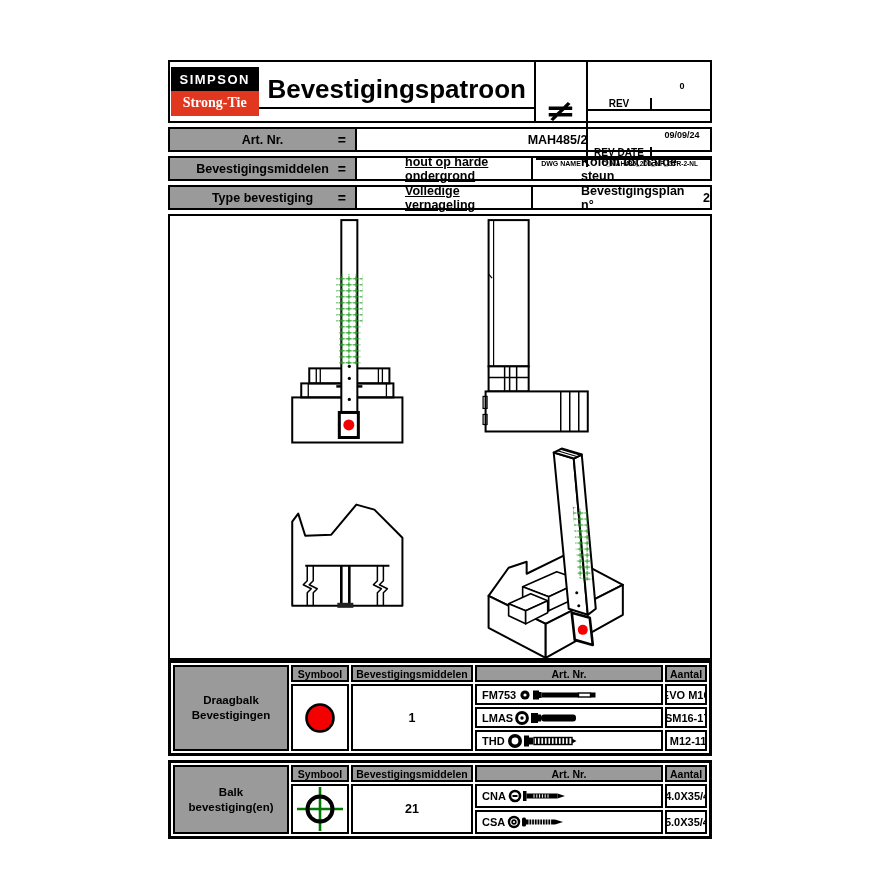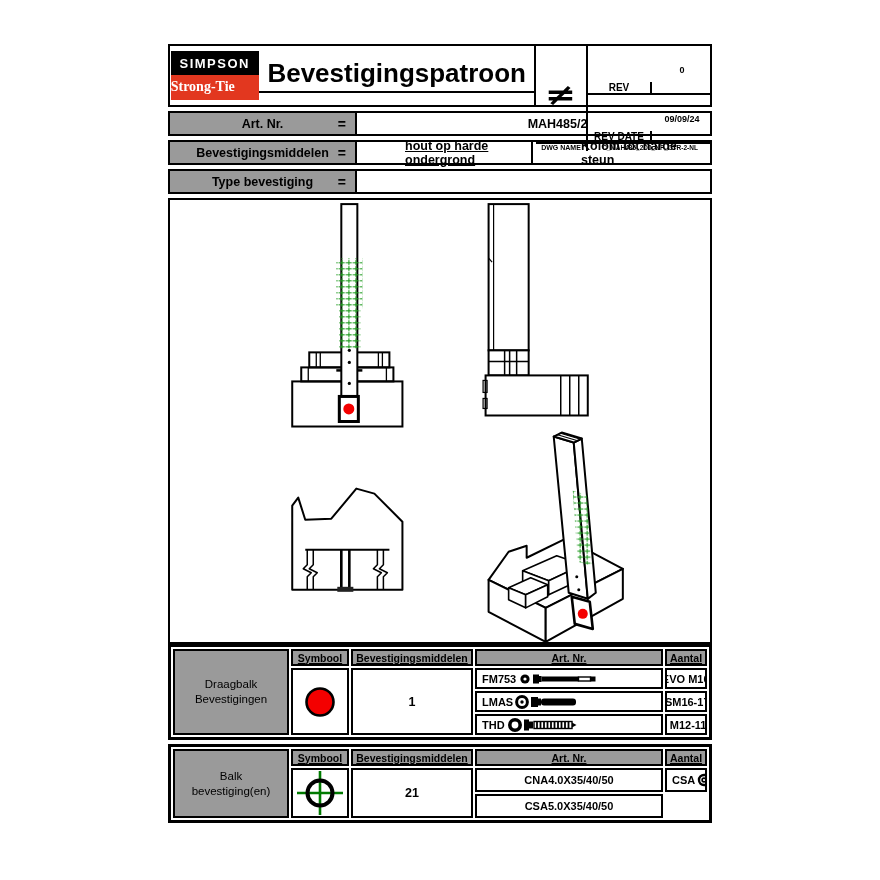--- a/index.html
+++ b/index.html
@@ -1,30 +1,30 @@
 <!DOCTYPE html>
 <html><head>
 <meta charset="utf-8">
 <style>
   * { box-sizing: border-box; margin: 0; padding: 0; }
   html,body { background:#fff; }
   body {
     width: 880px; height: 880px; position: relative;
     font-family: "Liberation Sans", sans-serif; color:#000;
   }
-  .sheet { position:absolute; left:168px; top:44px; width:544px; }
+  .sheet { position:absolute; left:168px; top:60px; width:544px; }
 
   
   .hdr { height:63px; border:2.5px solid #000; display:flex; background:#fff; }
   .logo-cell { width:100px; display:flex; align-items:center; justify-content:center; }
   .logo { width:88px; }
   .logo-top { background:#000; color:#fff; font-weight:bold; font-size:13px;
               letter-spacing:1.5px; text-align:center; padding:5px 0 4px; }
   .logo-bot { background:#e2371f; color:#fff; font-family:"Liberation Serif", serif;
-              font-weight:bold; font-size:14px; text-align:left; padding:4px 0 5px; }
+              font-weight:bold; font-size:14px; text-align:center; padding:4px 0 5px; }
   .title-cell { flex:1; display:flex; align-items:center; justify-content:center; }
   .title { font-size:26px; font-weight:bold; white-space:nowrap;
            border-bottom:2.5px solid #000; padding:0 8px 2px; }
   .revblock { width:176px; border-left:2.5px solid #000; display:grid;
               grid-template-columns:52px 64px 60px; grid-template-rows:1fr 1fr 1fr;
               font-weight:bold; }
   .revblock > div { display:flex; align-items:center; justify-content:center; }
   .neq-cell { grid-row:1/3; border-right:2px solid #000; border-bottom:2px solid #000; }
   .neq-glyph { font-family:"DejaVu Sans", sans-serif; font-weight:bold; font-style:italic;
                font-size:30px; transform:scale(1.25,1.0); display:inline-block; }
@@ -47,22 +47,22 @@
   .drawbox { margin-top:4px; height:446px; border:2.5px solid #000; background:#fff; }
   .drawbox svg { display:block; width:100%; height:100%; }
 
   
   .ftable { border:3px solid #000; background:#fff; display:grid; gap:2px; padding:2px; }
   .t1 { grid-template-columns:116px 58px 122px 1fr 42px; grid-template-rows:17px 21px 21px 21px; }
   .t2 { margin-top:4px; grid-template-columns:116px 58px 122px 1fr 42px; grid-template-rows:17px 24px 24px; }
   .cell { border:2px solid #000; display:flex; align-items:center; justify-content:center;
           background:#fff; overflow:hidden; }
   .gray { background:#9a9a9a; }
-  .group { grid-row:1/-1; flex-direction:column; font-weight:normal; font-size:11.5px; line-height:1.3; }
-  .chead { font-weight:bold; font-size:10.5px; white-space:nowrap;text-decoration:underline; }
+  .group { grid-row:1/-1; flex-direction:column; font-weight:bold; font-size:11.5px; line-height:1.3; }
+  .chead { font-weight:bold; font-size:10.5px; white-space:nowrap; }
   .symcell { grid-row:2/-1; }
   .fname { justify-content:flex-start; padding:0 3px 0 5px; gap:2px;
            font-weight:bold; font-size:11px; }
   .fname svg { flex:0 0 auto; }
   .art { font-weight:bold; font-size:11px; white-space:nowrap; }
   .qty { grid-row:2/-1; font-weight:bold; font-size:12.5px; }
 </style>
 </head>
 <body>
 
@@ -105,20 +105,25 @@
       <span class="eq">=</span>
     </div>
     <div class="ival fixed">hout op harde ondergrond</div>
     <div class="ival">Kolom tot harde steun</div>
   </div>
 
   <div class="irow">
     <div class="ilabel">
       <span>Type bevestiging</span>
       <span class="eq">=</span>
+    </div>
+    <div class="ival fixed">Volledige vernageling</div>
+    <div class="ival">
+      <span>Bevestigingsplan n°</span>
+      <span class="plan-num">2</span>
     </div>
   </div>
 
   <div class="drawbox">
     <svg viewBox="0 0 539 441">
       <defs>
         <pattern id="nails" width="7" height="6" patternUnits="userSpaceOnUse">
           <path d="M3.5 0 V5 M0.5 2.5 H6.5" stroke="#1f9b1f" stroke-width="1.1" fill="none"></path>
         </pattern>
       </defs>
@@ -272,20 +277,31 @@
     <div class="cell gray chead">Aantal</div>
 
     <div class="cell symcell">
       <svg width="52" height="50" viewBox="0 0 52 50">
         <line x1="26" y1="3" x2="26" y2="47" stroke="#007a00" stroke-width="2.6"></line>
         <line x1="3" y1="25" x2="49" y2="25" stroke="#007a00" stroke-width="2.6"></line>
         <circle cx="26" cy="25" r="12.5" fill="none" stroke="#000" stroke-width="4"></circle>
       </svg>
     </div>
 
+    <div class="cell fname">
+      <span>CNA</span>
+      <svg width="62" height="16" viewBox="0 0 62 16">
+        <circle cx="7" cy="8" r="5" fill="none" stroke="#000" stroke-width="2.6"></circle>
+        <rect x="4.5" y="7" width="5" height="2" fill="#000"></rect>
+        <rect x="15" y="3" width="3.5" height="10" fill="#000"></rect>
+        <rect x="18.5" y="5.5" width="31" height="5" fill="#000"></rect>
+        <path d="M26,6.3 V9.7 M28.8,6.3 V9.7 M31.6,6.3 V9.7 M34.4,6.3 V9.7 M37.2,6.3 V9.7 M40,6.3 V9.7" stroke="#fff" stroke-width="1"></path>
+        <path d="M49.5,5.5 L57,8 L49.5,10.5 Z" fill="#000"></path>
+      </svg>
+    </div>
     <div class="cell art">CNA4.0X35/40/50</div>
 
     <div class="cell fname">
       <span>CSA</span>
       <svg width="62" height="16" viewBox="0 0 62 16">
         <circle cx="7" cy="8" r="5" fill="none" stroke="#000" stroke-width="2.4"></circle>
         <circle cx="7" cy="8" r="1.9" fill="none" stroke="#000" stroke-width="1.6"></circle>
         <rect x="15" y="3.5" width="4" height="9" rx="1.5" fill="#000"></rect>
         <rect x="19" y="5.5" width="29" height="5" fill="#000"></rect>
         <path d="M22,5 V11 M24.7,5 V11 M27.4,5 V11 M30.1,5 V11 M32.8,5 V11 M35.5,5 V11 M38.2,5 V11 M40.9,5 V11 M43.6,5 V11" stroke="#fff" stroke-width="0.9"></path>

